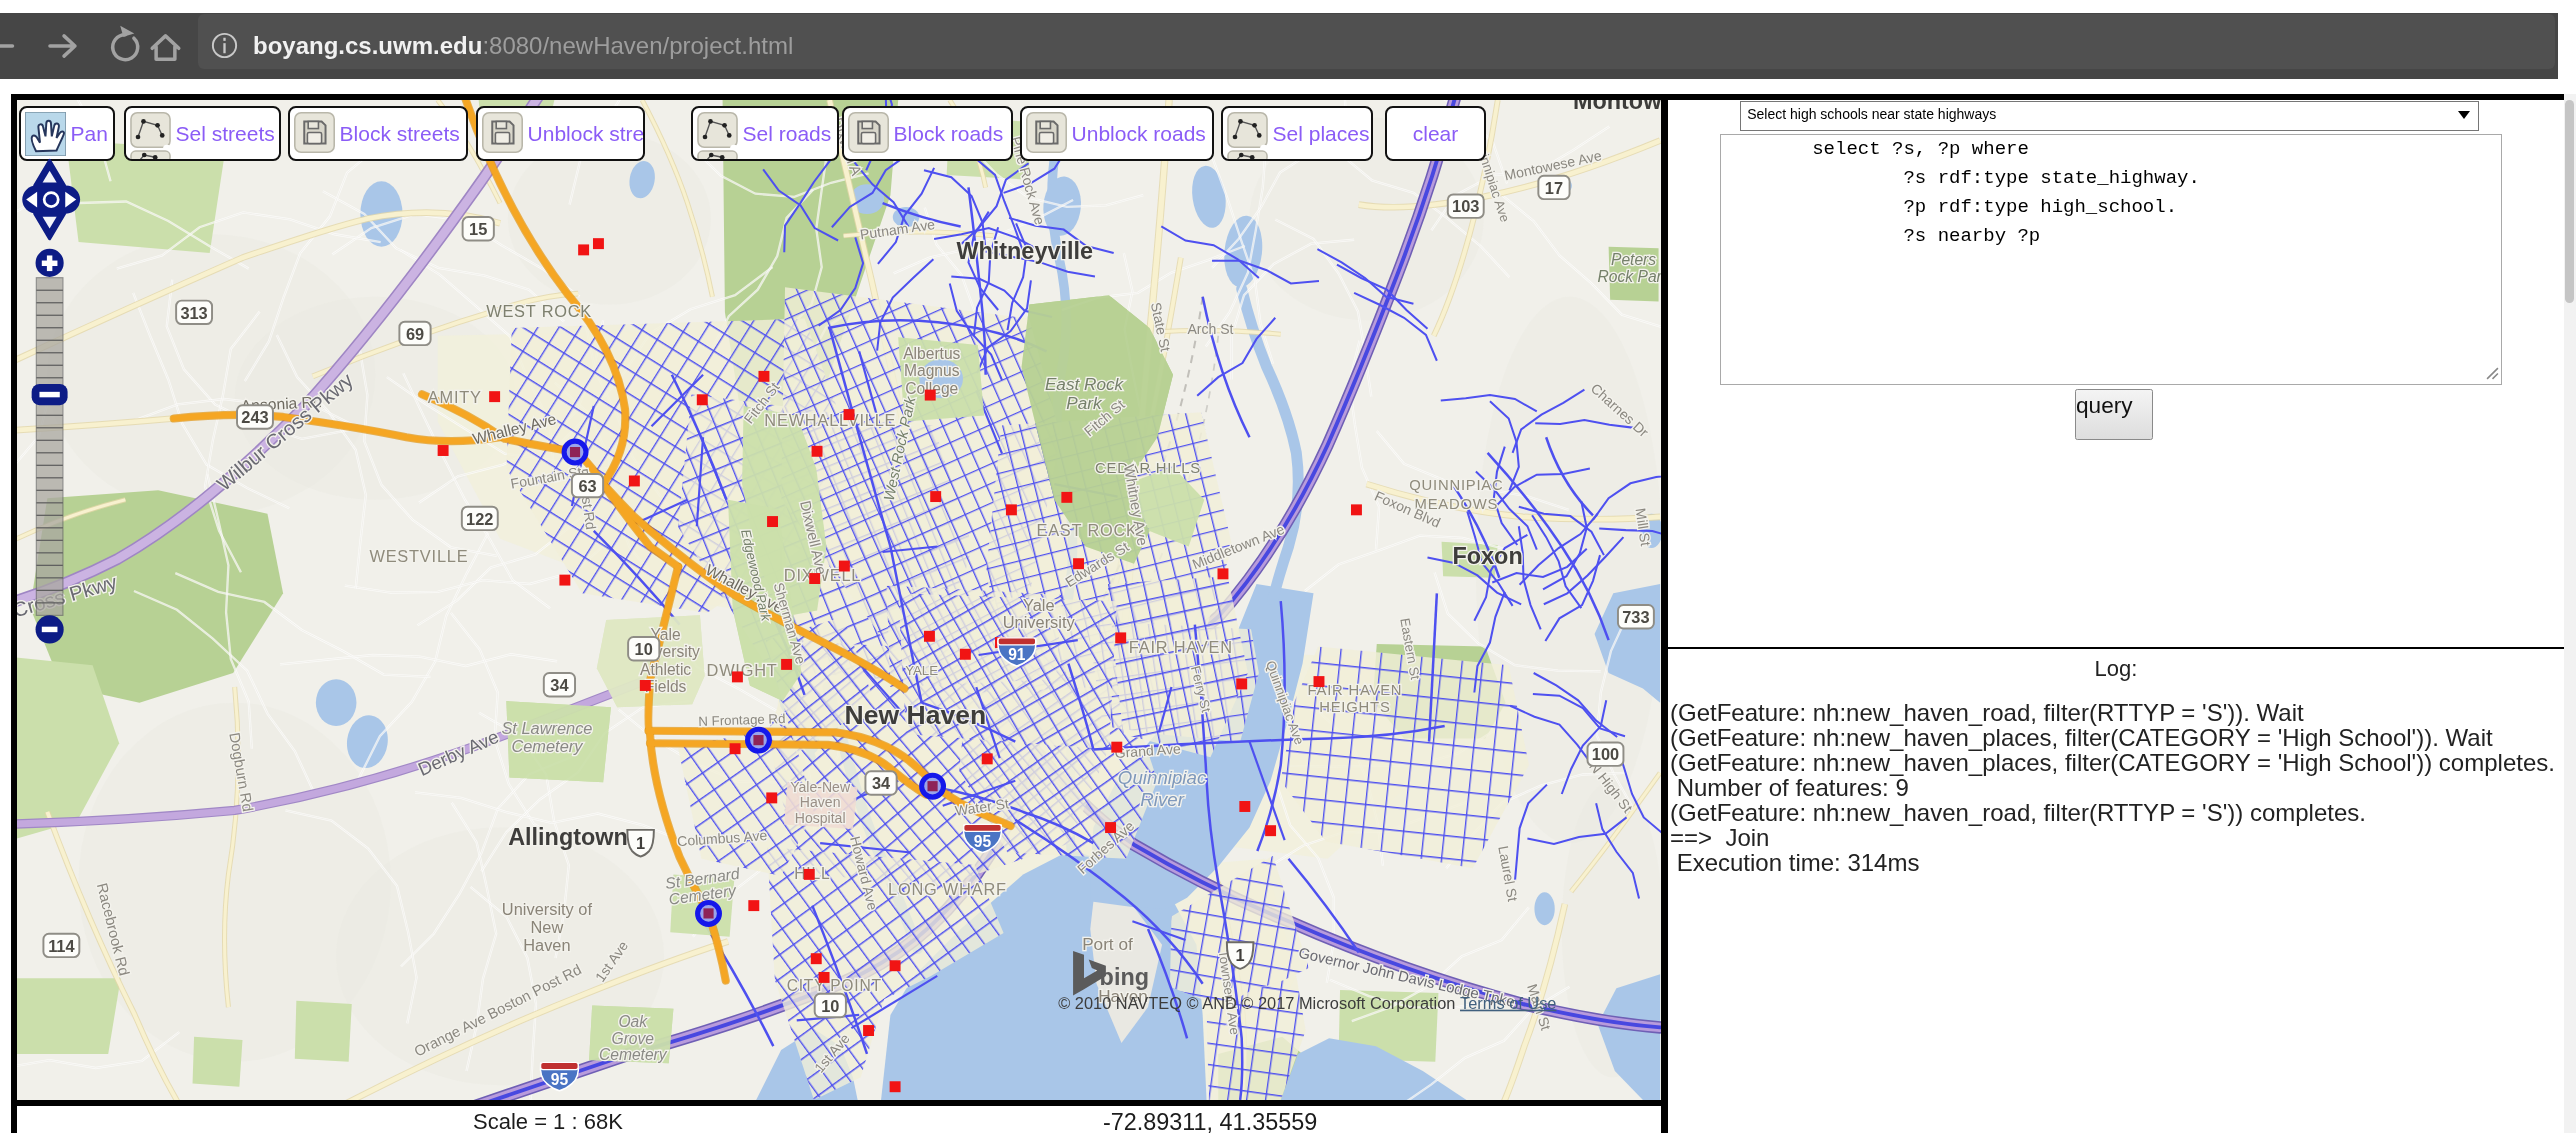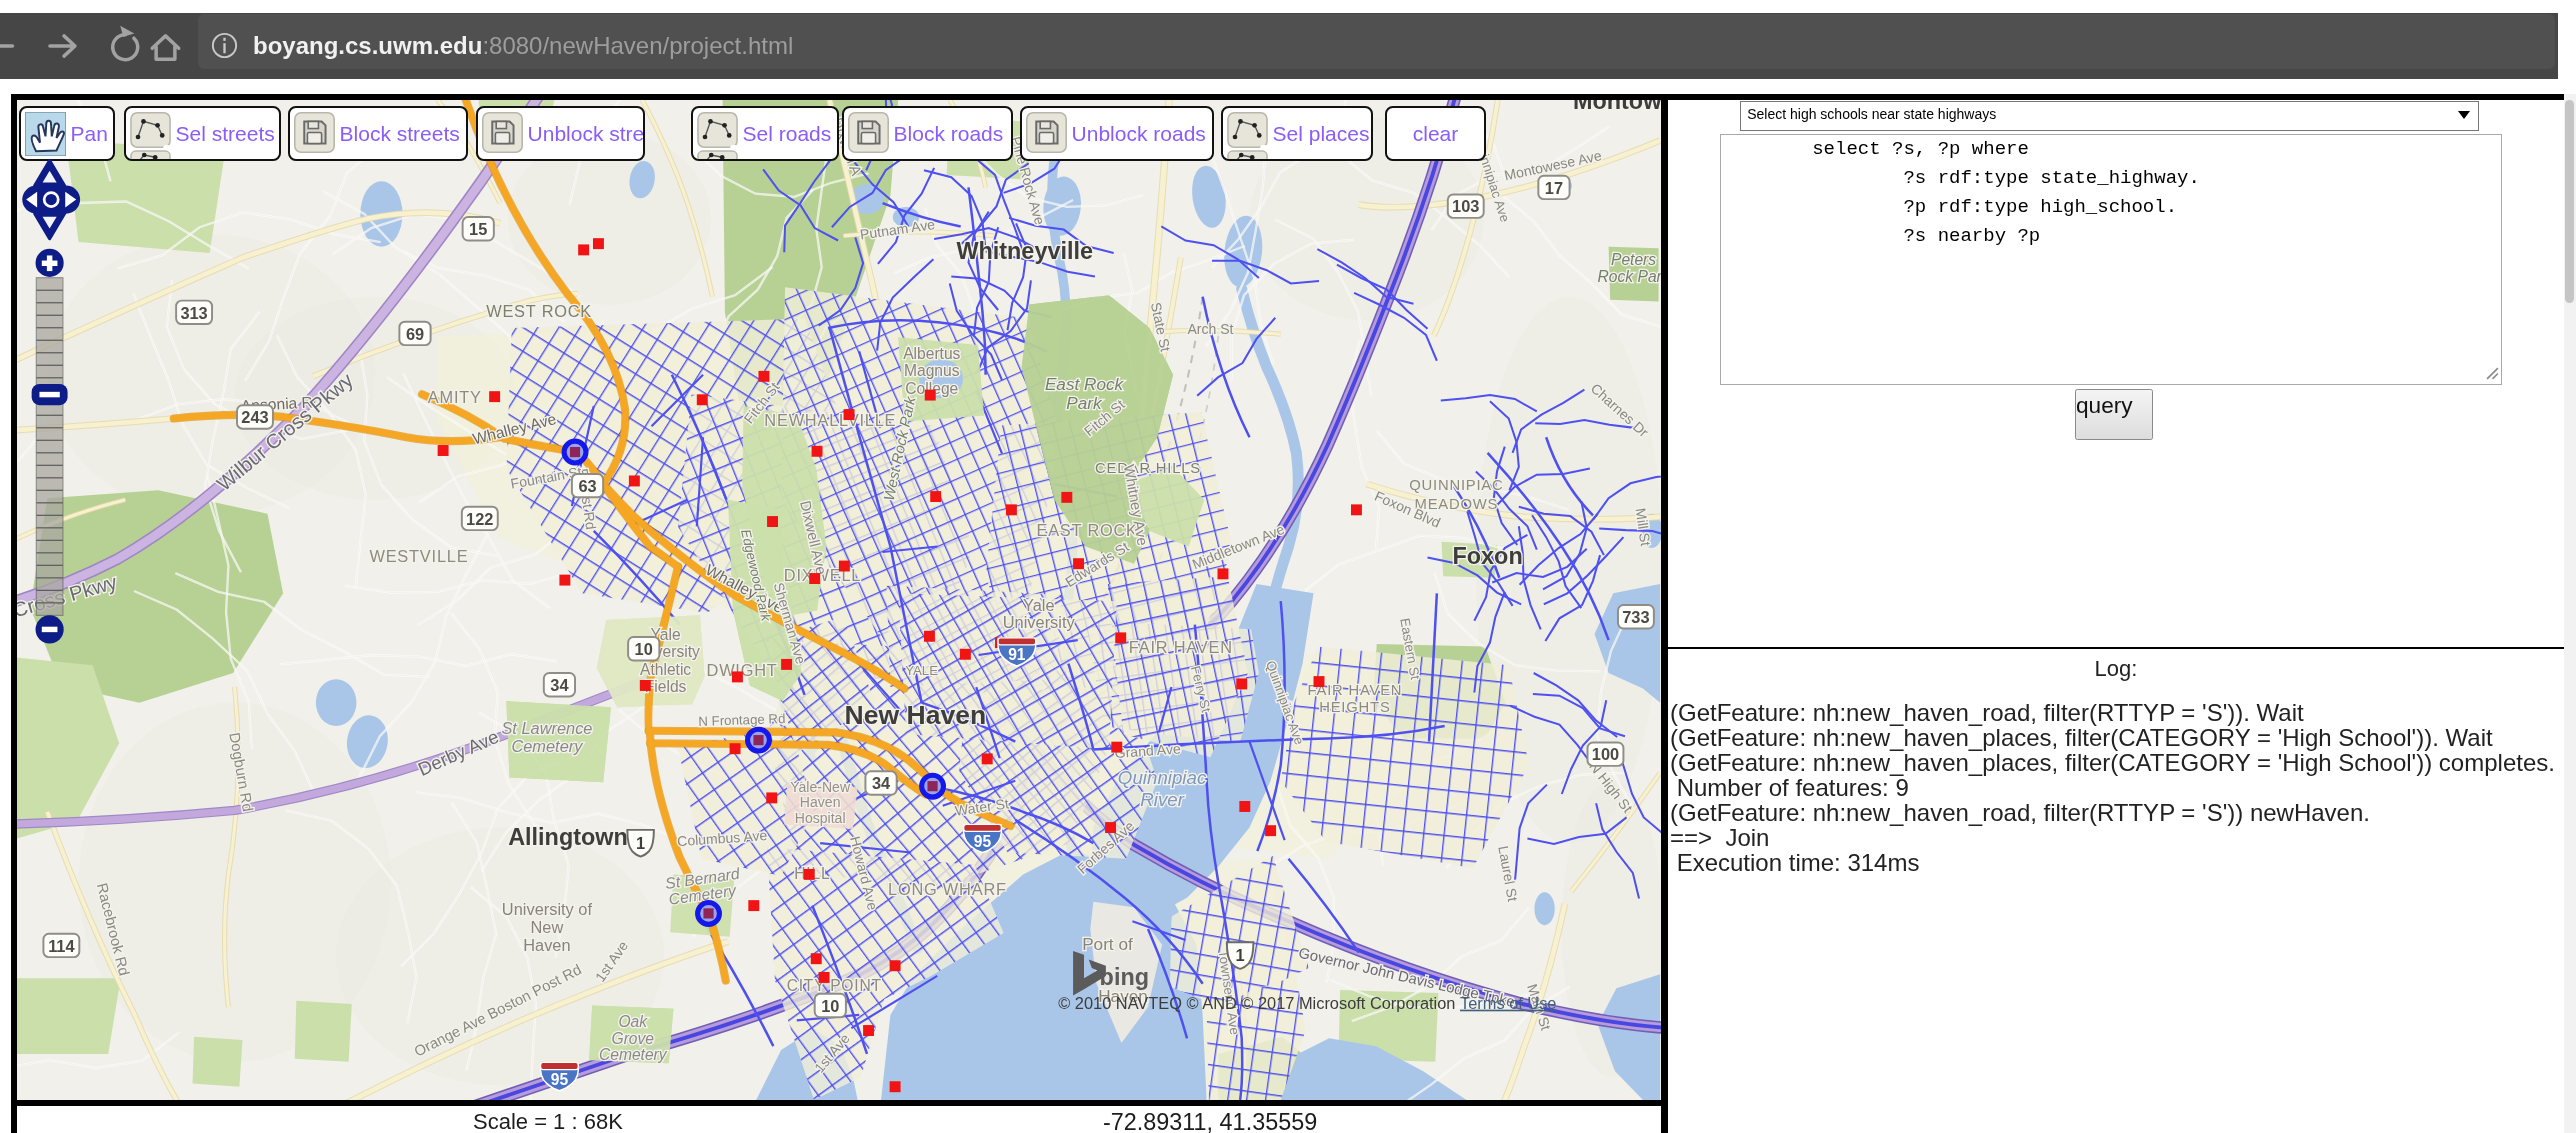--- a/index.html
+++ b/index.html
@@ -997,19 +997,19 @@
     <path d="M18,4 L4,18 M18,11 L11,18" stroke="#888" stroke-width="2" fill="none"></path>
   </svg>
 <div style="position:absolute;left:2075px;top:389px;width:78px;height:51px;background:linear-gradient(#f4f4f4,#dddddd);border:1.6px solid #8a8a8a;border-radius:2.3px;box-sizing:border-box;text-align:left;font-size:22.6px;color:#111;line-height:31px">query</div>
 <div style="position:absolute;left:1668px;top:647px;width:896px;height:2.3px;background:#000"></div>
 <div style="position:absolute;left:1668px;top:656px;width:896px;text-align:center;font-size:22px;color:#222">Log:</div>
 <div style="position:absolute;left:1670px;top:700px;width:904px;font-size:24px;line-height:25px;color:#222;white-space:nowrap">
     <div>(GetFeature: nh:new_haven_road, filter(RTTYP = 'S')). Wait</div>
     <div>(GetFeature: nh:new_haven_places, filter(CATEGORY = 'High School')). Wait</div>
     <div>(GetFeature: nh:new_haven_places, filter(CATEGORY = 'High School')) completes.</div>
     <div>&nbsp;Number of features: 9</div>
-    <div>(GetFeature: nh:new_haven_road, filter(RTTYP = 'S')) newHaven.</div>
+    <div>(GetFeature: nh:new_haven_road, filter(RTTYP = 'S')) completes.</div>
     <div>==&gt;&nbsp; Join</div>
     <div>&nbsp;Execution time: 314ms</div>
   </div>
 
 <div style="position:absolute;left:2564px;top:94px;width:12.5px;height:1039px;background:#f2f2f2"></div>
 <div style="position:absolute;left:2565px;top:100px;width:9.4px;height:203px;background:#c5c5c5;border-radius:4.7px"></div>
 
 </body></html>

